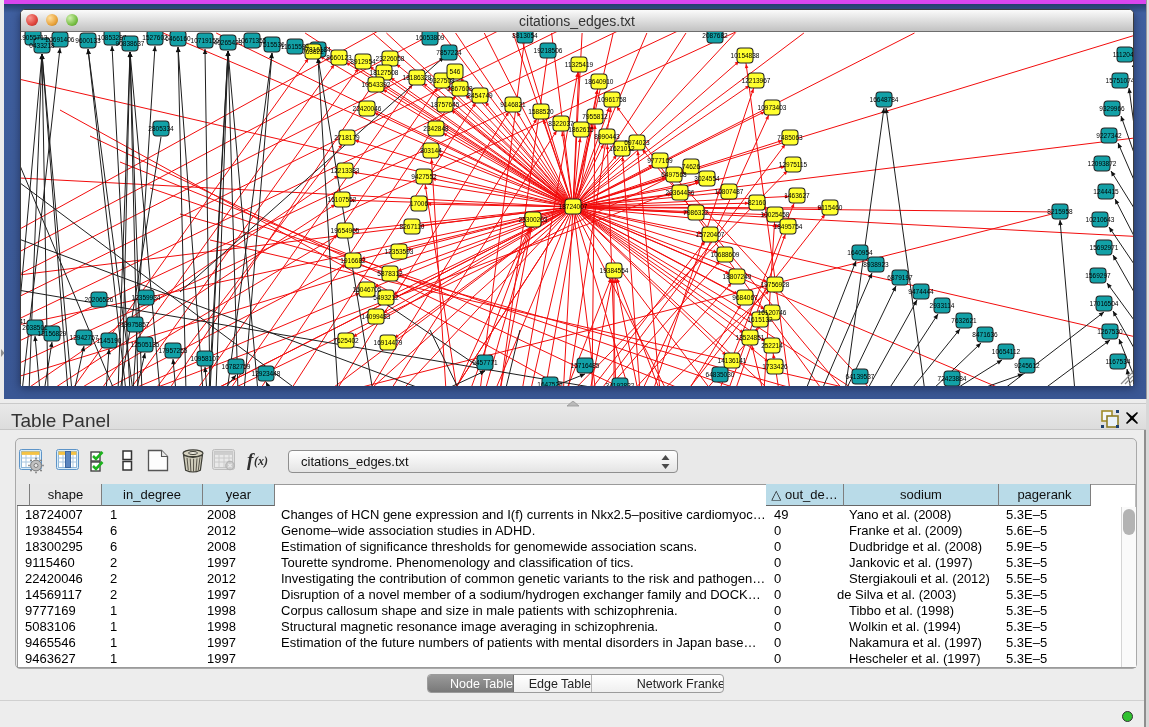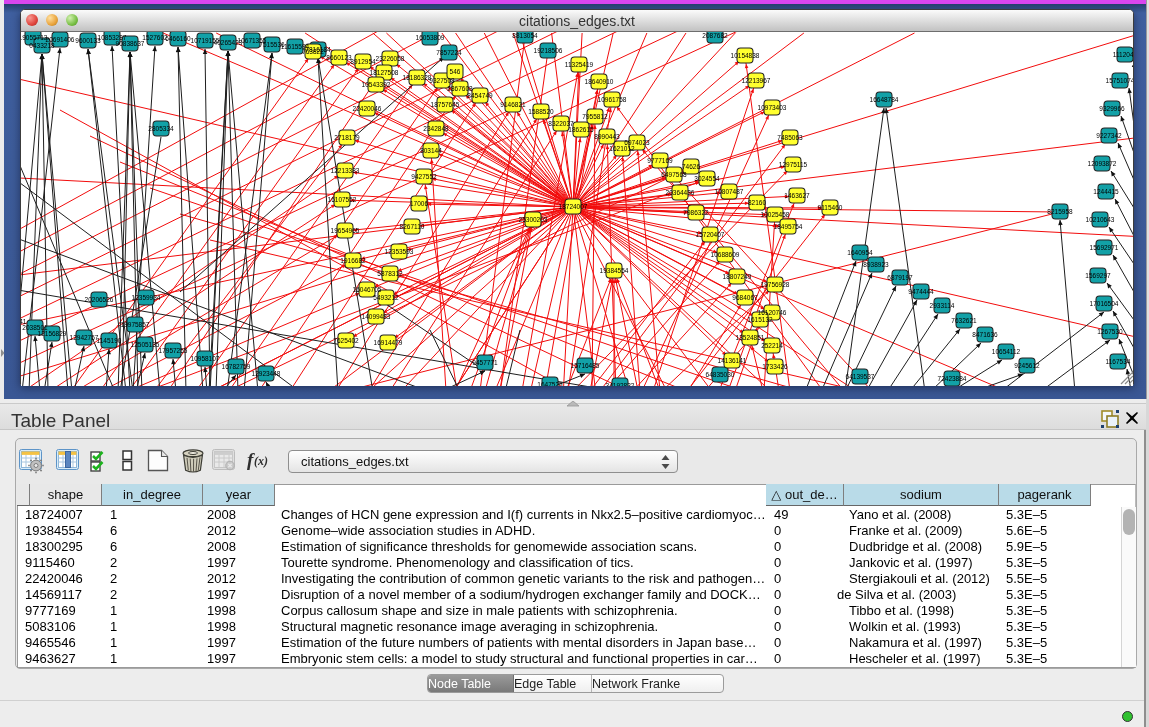--- a/index.html
+++ b/index.html
@@ -19,21 +19,21 @@
 #tphead>span{position:absolute;left:11px;top:6px;font-size:19px;color:#333}
 #panel{position:absolute;left:15px;top:39px;width:1122px;height:231px;background:#e9e9e9;border:1px solid #a9a9a9;border-radius:5px}
 #combo{position:absolute;left:288px;top:51px;width:390px;height:23px;border:1px solid #8e8e8e;border-radius:4px;background:linear-gradient(#fff,#e4e4e4);font-size:13px;color:#111;line-height:21px;padding-left:12px}
 #tablearea{position:absolute;left:17px;top:85px;width:1119px;height:184px;background:#fff;border:1px solid #9a9a9a;border-right:1px solid #bbb}
 .hcell{position:absolute;top:85px;height:22px;background:#b9dbe8;border-right:1px solid #7e7e7e;border-bottom:1px solid #666;font-size:13px;color:#111;text-align:center;line-height:21px}
 .trow{position:absolute;left:17px;width:1092px;height:16px;font-size:13px;color:#000}
 .trow span{position:absolute;top:1px;white-space:nowrap}
 #sbar{position:absolute;left:1121px;top:108px;width:15px;height:160px;background:#fafafa;border-left:1px solid #d5d5d5}
 #sthumb{position:absolute;left:1122.5px;top:110px;width:12px;height:26px;background:#b3b3b3;border-radius:6px}
 #tabs{position:absolute;left:427px;top:275px;width:297px;height:19px;border:1px solid #9b9b9b;border-radius:4px;background:linear-gradient(#fff,#efefef);overflow:hidden;font-size:12.5px}
-.seg{position:absolute;top:0;height:19px;line-height:18px;text-align:left;color:#222}
+.seg{position:absolute;top:0;height:19px;line-height:18px;text-align:right;color:#222}
 #seg1{left:0;width:86px;background:linear-gradient(#9a9a9a,#757575);color:#fff;border-right:1px solid #6f6f6f}
 #seg2{left:86px;width:78px;border-right:1px solid #b5b5b5}
 #seg3{left:164px;width:133px}
 #status{position:absolute;left:0;top:301px;width:1149px;height:27px;background:#ededed;border-top:1px solid #d0d0d0}
 #mem{position:absolute;left:1063px;top:28px;font-size:13px;color:#222}
 #memdot{position:absolute;left:1122px;top:10px;width:11px;height:11px;border-radius:50%;background:#2fc12f;border:1.4px solid #333}
 #rstrip2{position:absolute;left:1144px;top:31px;width:2px;height:297px;background:#8e8e8e} #rstrip3{position:absolute;left:1146px;top:0;width:3px;height:328px;background:#d8d8d8}
 </style></head><body>
 <div id="app">
   <div id="desktop"></div>
@@ -947,37 +947,36 @@
         <span style="left:757px">0</span>
         <span style="left:832px">Tibbo et al. (1998)</span>
         <span style="left:989px">5.3E–5</span>
       </div>
 <div class="trow" style="top:219px">
         <span style="left:8px">5083106</span>
         <span style="left:93px">1</span>
         <span style="left:190px">1998</span>
         <span style="left:264px">Structural magnetic resonance image averaging in schizophrenia.</span>
         <span style="left:757px">0</span>
-        <span style="left:832px">Wolkin et al. (1993)</span>
+        <span style="left:832px">Wolkin et al. (1994)</span>
         <span style="left:989px">5.3E–5</span>
       </div>
 <div class="trow" style="top:235px">
         <span style="left:8px">9465546</span>
         <span style="left:93px">1</span>
         <span style="left:190px">1997</span>
         <span style="left:264px">Estimation of the future numbers of patients with mental disorders in Japan base…</span>
         <span style="left:757px">0</span>
         <span style="left:832px">Nakamura et al. (1997)</span>
         <span style="left:989px">5.3E–5</span>
       </div>
 <div class="trow" style="top:251px">
         <span style="left:8px">9463627</span>
         <span style="left:93px">1</span>
         <span style="left:190px">1997</span>
-        <span style="left:264px">Embryonic stem cells: a model to study structural and functional properties in car…</span>
         <span style="left:757px">0</span>
         <span style="left:832px">Hescheler et al. (1997)</span>
         <span style="left:989px">5.3E–5</span>
       </div>
     <div id="sbar"></div>
       <div id="sthumb"></div>
     <div id="tabs">
         <div class="seg" id="seg1">Node Table</div>
         <div class="seg" id="seg2">Edge Table</div>
         <div class="seg" id="seg3">Network Franke</div>

